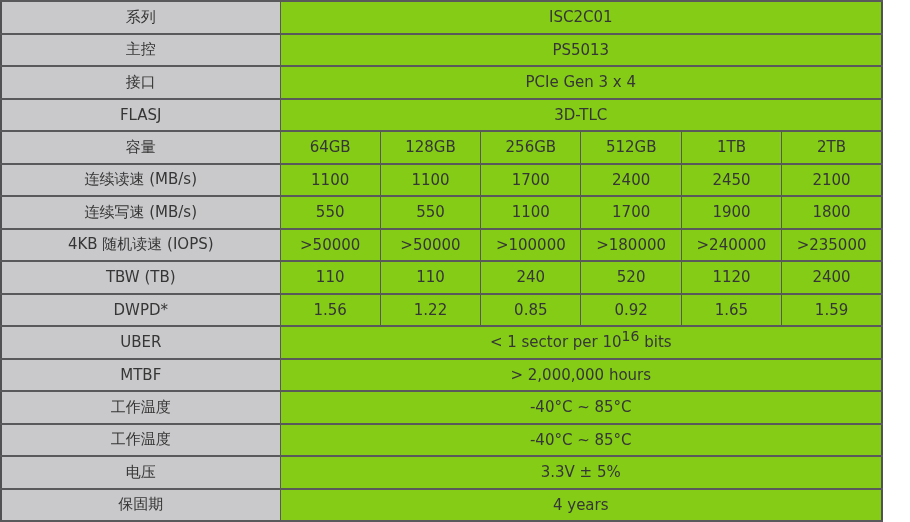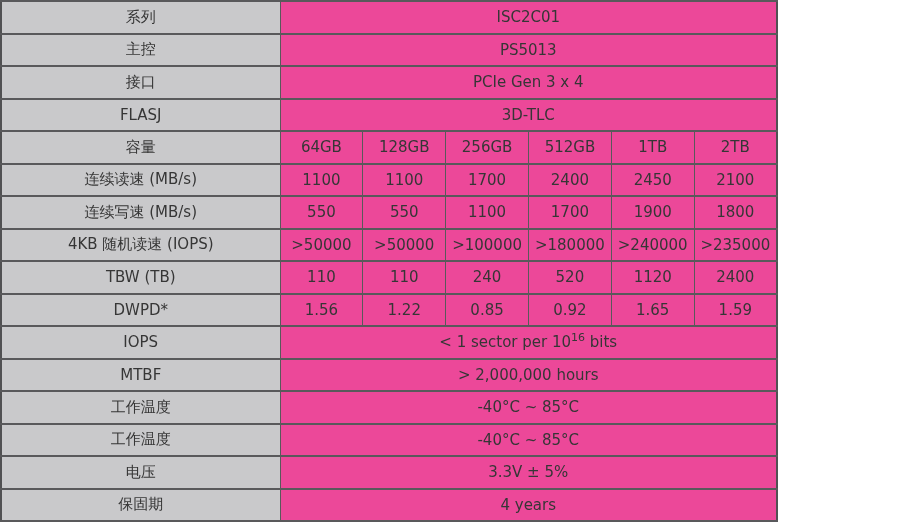--- a/index.html
+++ b/index.html
@@ -7,21 +7,21 @@
     padding: 0;
     background: #ffffff;
   }
   .page {
     width: 910px;
     height: 522px;
     box-sizing: border-box;
     background: #ffffff;
   }
   table.spec {
-    width: 778px;
+    width: 883px;
     height: 522px;
     table-layout: fixed;
     border-collapse: collapse;
     font-family: "DejaVu Sans", "Liberation Sans", sans-serif;
     font-size: 15px;
     color: #363636;
     background: #ffffff;
   }
   table.spec td {
     border: 1px solid #59595b;
@@ -37,25 +37,25 @@
   table.spec {
     border: 2px solid #515153;
   }
   td.label {
     background: #c9c9cb;
   }
   td.shaded {
     background: #c9c9cb;
   }
   td.val {
-    background: #ec4899;
+    background: #84cc16;
   }
   col.label-col { width: 279px; }
   sup.exp {
-    font-size: 11px;
+    font-size: 14px;
     line-height: 0;
     vertical-align: super;
     text-align: right;
   }
 </style>
 </head>
 <body>
 
 <div class="page">
   <table class="spec">
@@ -133,21 +133,21 @@
       <tr>
         <td class="label">DWPD*</td>
         <td class="val">1.56</td>
         <td class="val">1.22</td>
         <td class="val">0.85</td>
         <td class="val">0.92</td>
         <td class="val">1.65</td>
         <td class="val">1.59</td>
       </tr>
       <tr>
-        <td class="label">IOPS</td>
+        <td class="label">UBER</td>
         <td class="val" colspan="6"><span>&lt; 1 sector per 10</span><sup class="exp">16</sup><span> bits</span></td>
       </tr>
       <tr>
         <td class="label">MTBF</td>
         <td class="val" colspan="6">&gt; 2,000,000 hours</td>
       </tr>
       <tr>
         <td class="label">工作温度</td>
         <td class="val" colspan="6">-40°C ~ 85°C</td>
       </tr>

